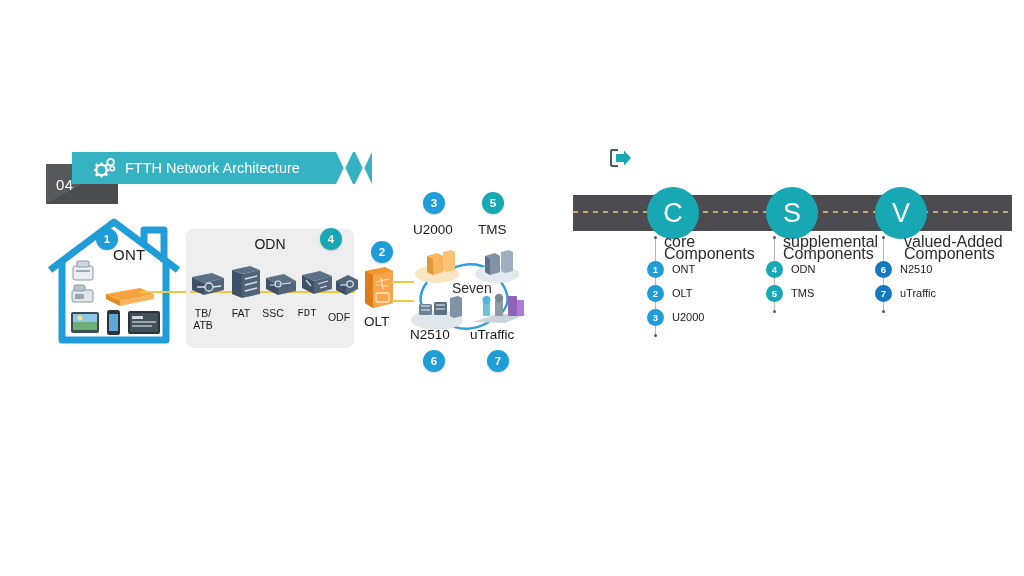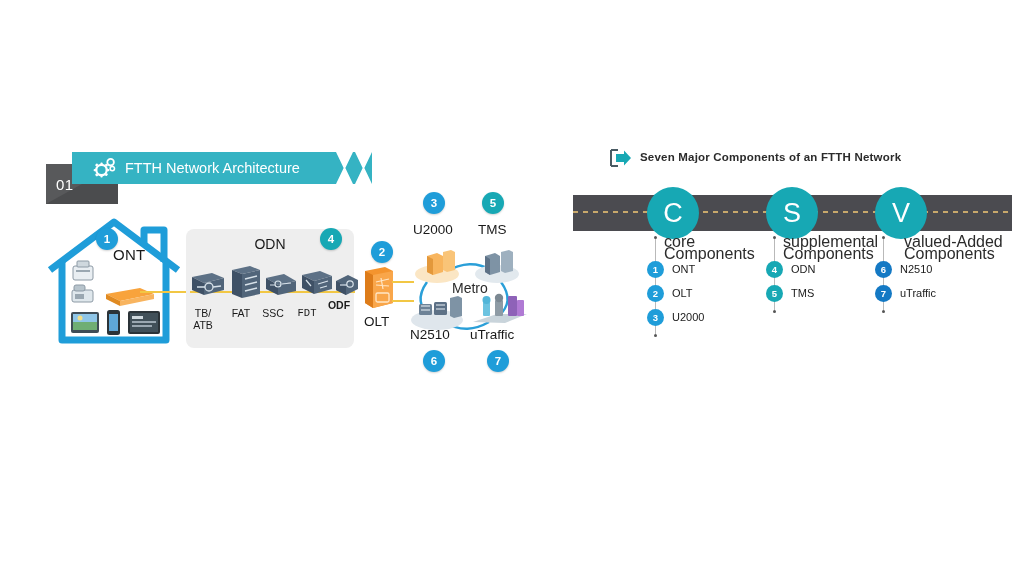--- a/index.html
+++ b/index.html
@@ -136,21 +136,21 @@
   }
   .list-text { position: absolute; font-size: 11px; color: #1a1a1a; }
 </style>
 </head>
 <body>
 
 <div class="canvas">
 
   <div class="tab-01"></div>
   <div class="tab-01-fold"></div>
-  <div class="tab-01-num">01</div>
+  <div class="tab-01-num">04</div>
 
   <div class="banner"></div>
   <div class="banner-chev c1"></div>
   <div class="banner-chev c2"></div>
 
   <span class="gear-icon">
     <svg width="26" height="26" viewBox="0 0 26 26">
       <g fill="none" stroke="#ffffff" stroke-width="2.2">
         <circle cx="9.5" cy="15" r="5.2"></circle>
       </g>
@@ -271,21 +271,21 @@
       <path d="M146 16 L156 21 L156 30 L146 25 Z" fill="#3f5166"></path>
       <circle cx="160" cy="19" r="3.2" fill="none" stroke="#d8e2ea" stroke-width="1.2"></circle>
       <path d="M150 20 L157 20" stroke="#d8e2ea" stroke-width="1.2"></path>
     </g>
   </svg>
 
   <div class="dev-label" style="left:186px; top:308px; width:34px;">TB/<br>ATB</div>
   <div class="dev-label" style="left:225px; top:308px; width:32px;">FAT</div>
   <div class="dev-label" style="left:256px; top:308px; width:34px;">SSC</div>
   <div class="dev-label" style="left:291px; top:308px; width:32px;font-family:Liberation Mono, monospace;">FDT</div>
-  <div class="dev-label" style="left:323px; top:300px; width:32px;font-weight:bold;">ODF</div>
+  <div class="dev-label" style="left:323px; top:312px; width:32px;">ODF</div>
 
   <div class="badge blue" style="left:371px; top:241px;">2</div>
   <svg style="position:absolute; left:363px; top:265px;" width="32" height="46">
     <path d="M2 6 L22 2 L30 6 L30 38 L10 43 L2 38 Z" fill="#f4942e"></path>
     <path d="M2 6 L10 10 L10 43 L2 38 Z" fill="#dd7c1a"></path>
     <path d="M10 10 L30 6 L30 38 L10 43 Z" fill="#f9a64a"></path>
     <path d="M13 17 L26 14 M13 20 L26 21 M18 13 L20 24" stroke="#ffe7c8" stroke-width="1.2"></path>
     <rect x="13" y="28" width="13" height="9" rx="1.5" fill="none" stroke="#ffe7c8" stroke-width="1.3"></rect>
   </svg>
   <div class="olt-label">OLT</div>
@@ -331,33 +331,32 @@
       <path d="M68 82 L92 74 L122 74 L100 83 Z" fill="#c9d4db"></path>
       <rect x="78" y="62" width="7" height="14" rx="1" fill="#6cc3e0"></rect>
       <circle cx="81.5" cy="60" r="4" fill="#51b5d8"></circle>
       <rect x="90" y="60" width="8" height="16" rx="1" fill="#8e9ba5"></rect>
       <circle cx="94" cy="58" r="4.2" fill="#7b8892"></circle>
       <rect x="103" y="56" width="9" height="20" rx="1" fill="#8e62b8"></rect>
       <rect x="112" y="60" width="7" height="16" rx="1" fill="#b07ad4"></rect>
     </g>
   </svg>
 
-  <div class="metro-label">Metro</div>
+  <div class="metro-label">Seven</div>
   <div class="net-label" style="left:410px; top:327px;">N2510</div>
   <div class="net-label" style="left:470px; top:327px;">uTraffic</div>
   <div class="badge blue" style="left:423px; top:350px;">6</div>
   <div class="badge blue" style="left:487px; top:350px;">7</div>
 
   <span class="r-arrow-icon">
     <svg width="24" height="20" viewBox="0 0 24 20">
       <path d="M2 2 L9 2 M2 2 L2 18 M2 18 L9 18" fill="none" stroke="#4a5b63" stroke-width="2"></path>
       <path d="M7 6 L15 6 L15 2.5 L22 10 L15 17.5 L15 14 L7 14 Z" fill="#17a8b4"></path>
     </svg>
   </span>
-  <div class="r-title">Seven Major Components of an FTTH Network</div>
 
   <div class="road"></div>
   <div class="road-dash"></div>
 
   <div class="csv-circle" style="left:647px;">C</div>
   <div class="col-line" style="left:655px; top:238px; height:96px;"></div>
   <div class="col-dot" style="left:654px; top:236px;"></div>
   <div class="col-dot" style="left:654px; top:334px;"></div>
   <div class="col-head" style="left:664px; top:236px;">
     <span>core</span><br>

